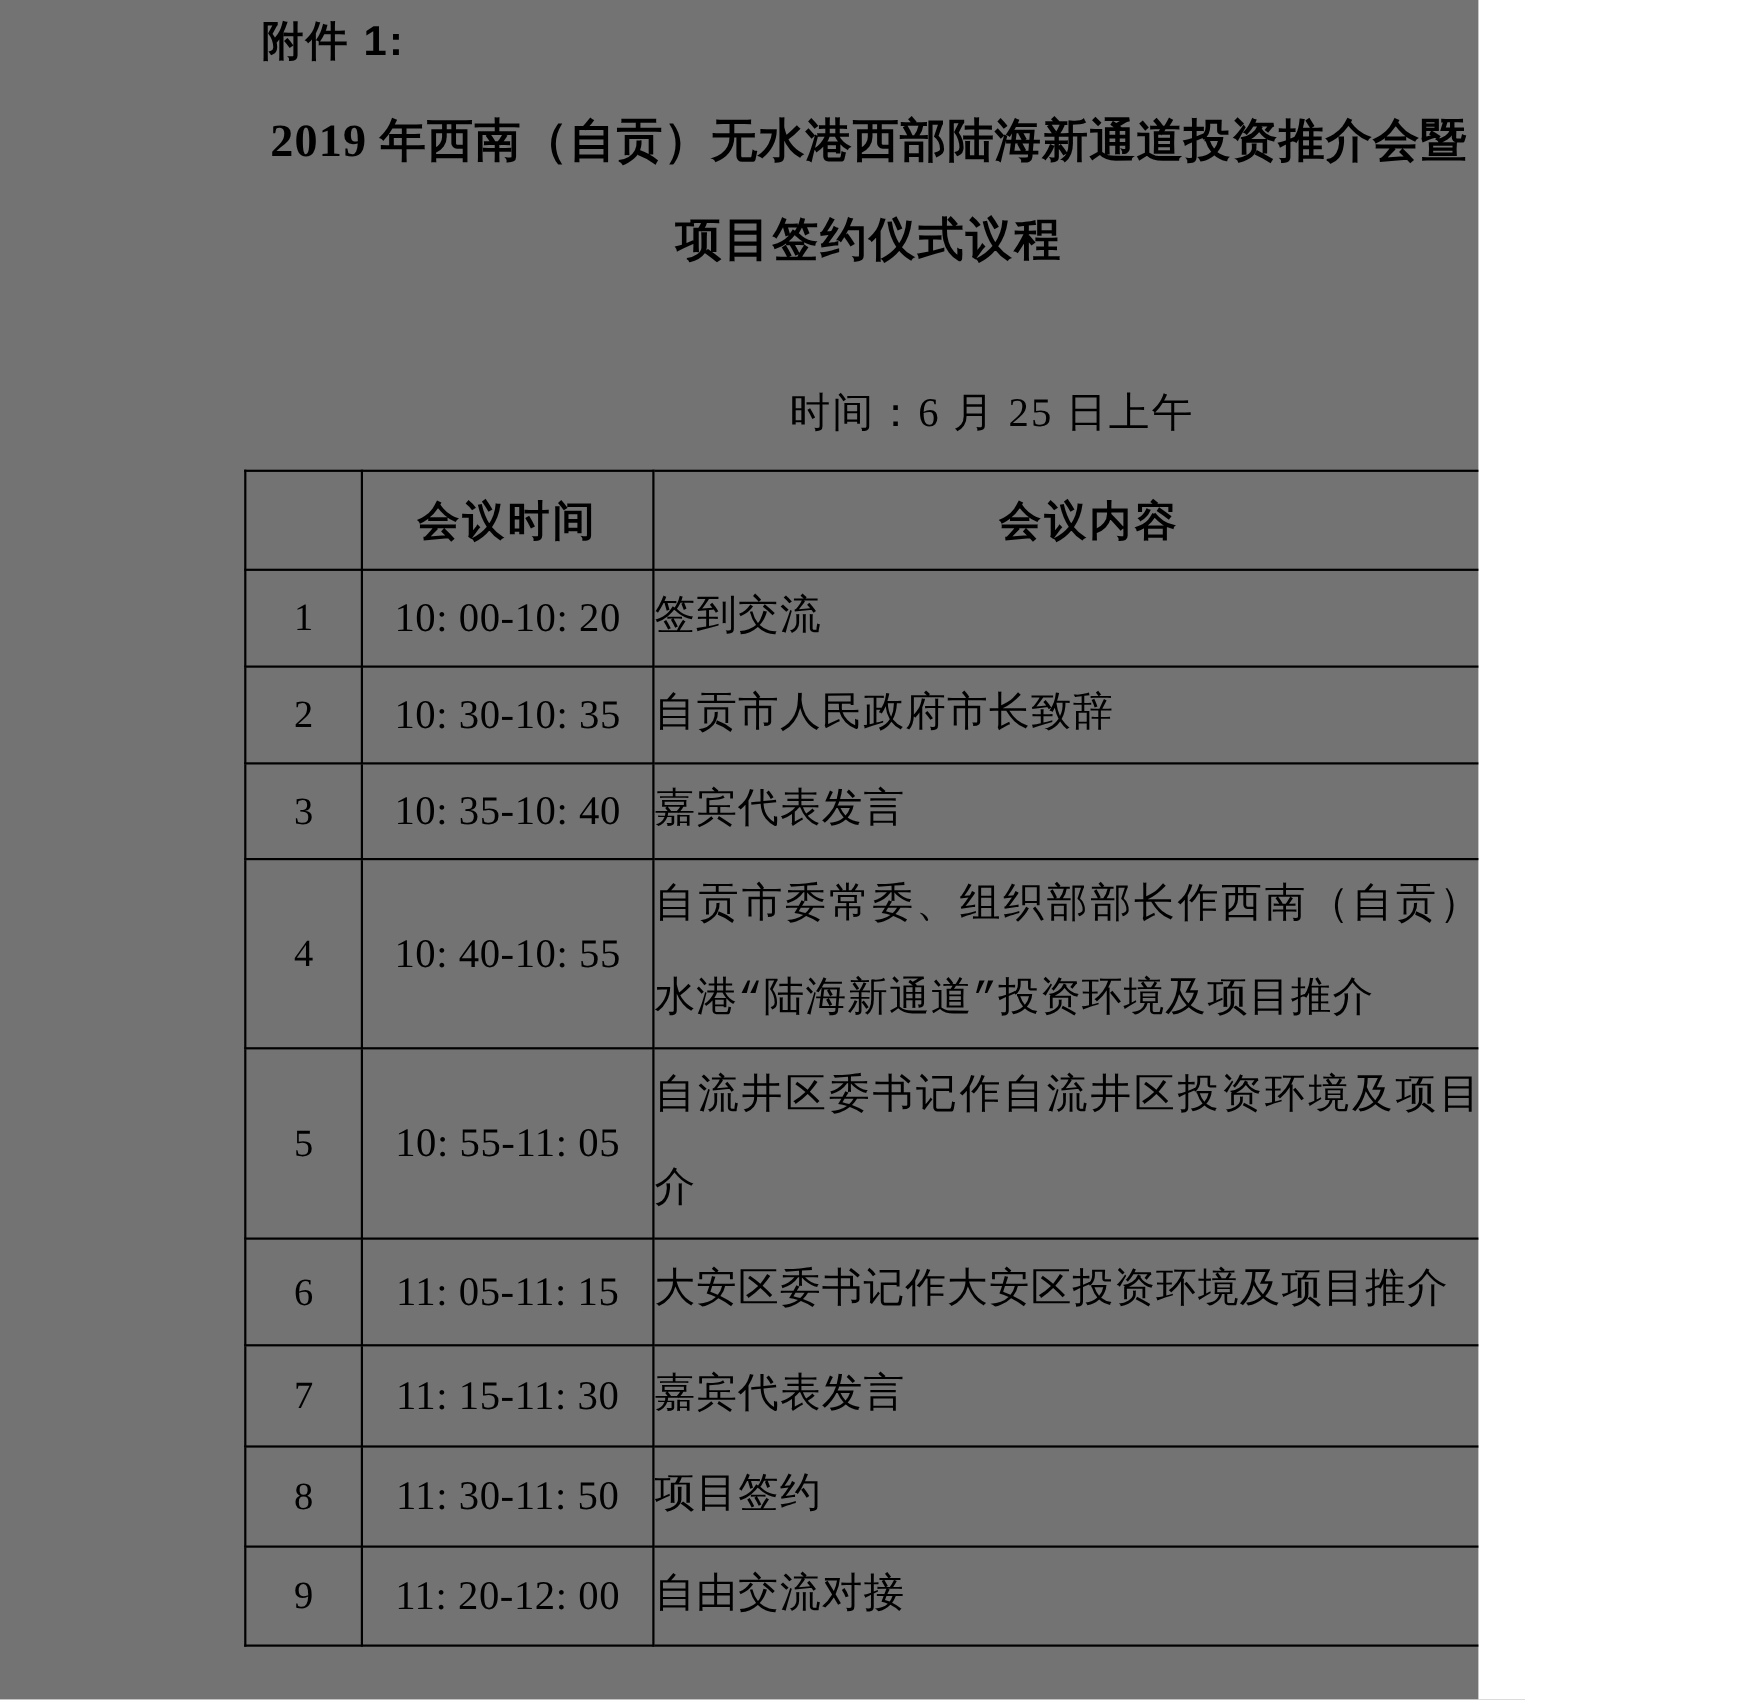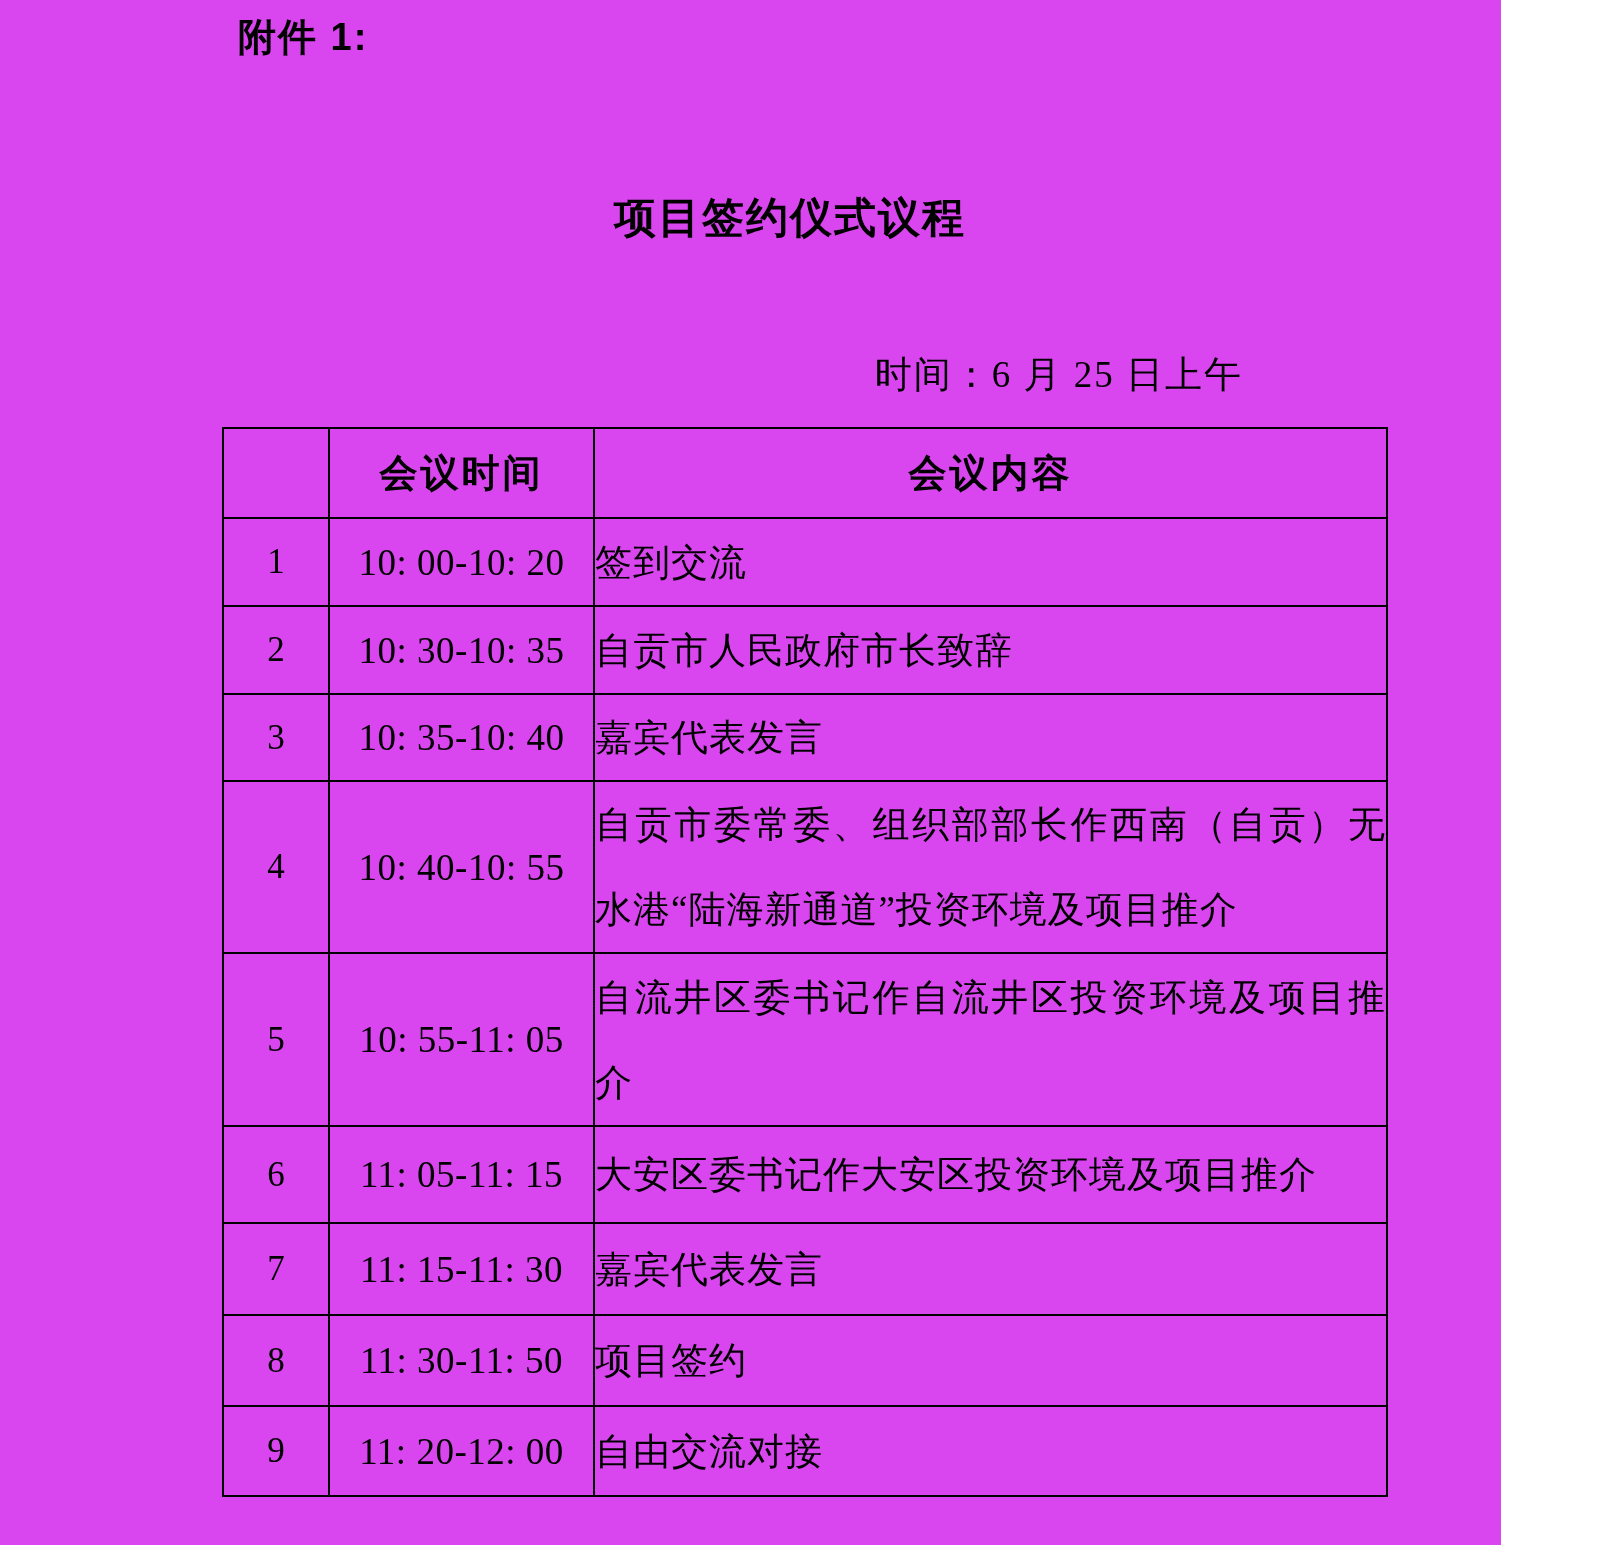--- a/index.html
+++ b/index.html
@@ -2,23 +2,23 @@
 <html lang="zh"><head>
 <meta charset="utf-8">
 <style>
   html, body {
     margin: 0;
     padding: 0;
     background: #ffffff;
   }
   .page {
     position: relative;
-    width: 1501px;
+    width: 1344px;
     height: 1545px;
-    background: #d946ef;
+    background: #737373;
     color: #000000;
     font-family: "Liberation Serif", serif;
     overflow: hidden;
   }
   .attachment-label {
     position: absolute;
     left: 238px;
     top: 12px;
     font-size: 38px;
     font-weight: bold;
@@ -89,41 +89,42 @@
     font-family: "Liberation Serif", serif;
     letter-spacing: 0.5px;
   }
   td.cell-content {
     text-align: justify;
     font-size: 37px;
     letter-spacing: 1px;
     line-height: 85px;
     padding-left: 25px;
     padding-right: 18px;
-    font-family: Liberation Serif, serif;
+    font-family: Liberation Mono, monospace;
     margin-top: 11px;
   }
   tr.rh-header { height: 90px; margin-top: 48px; }
   tr.rh-1 { height: 88px; }
   tr.rh-2 { height: 88px; }
   tr.rh-3 { height: 87px; }
   tr.rh-4 { height: 172px; }
   tr.rh-5 { height: 173px; }
   tr.rh-6 { height: 97px; }
   tr.rh-7 { height: 92px; }
   tr.rh-8 { height: 91px; }
   tr.rh-9 { height: 90px; }
 </style>
 </head>
 <body>
 
 <div class="page">
 
   <div class="attachment-label">附件 1:</div>
 
+  <div class="doc-title-line1">2019 年西南（自贡）无水港西部陆海新通道投资推介会暨</div>
 
   <div class="doc-title-line2">项目签约仪式议程</div>
 
   <div class="time-note">时间：6 月 25 日上午</div>
 
   <table class="agenda">
     <colgroup>
       <col style="width:106px">
       <col style="width:265px">
       <col style="width:793px">

